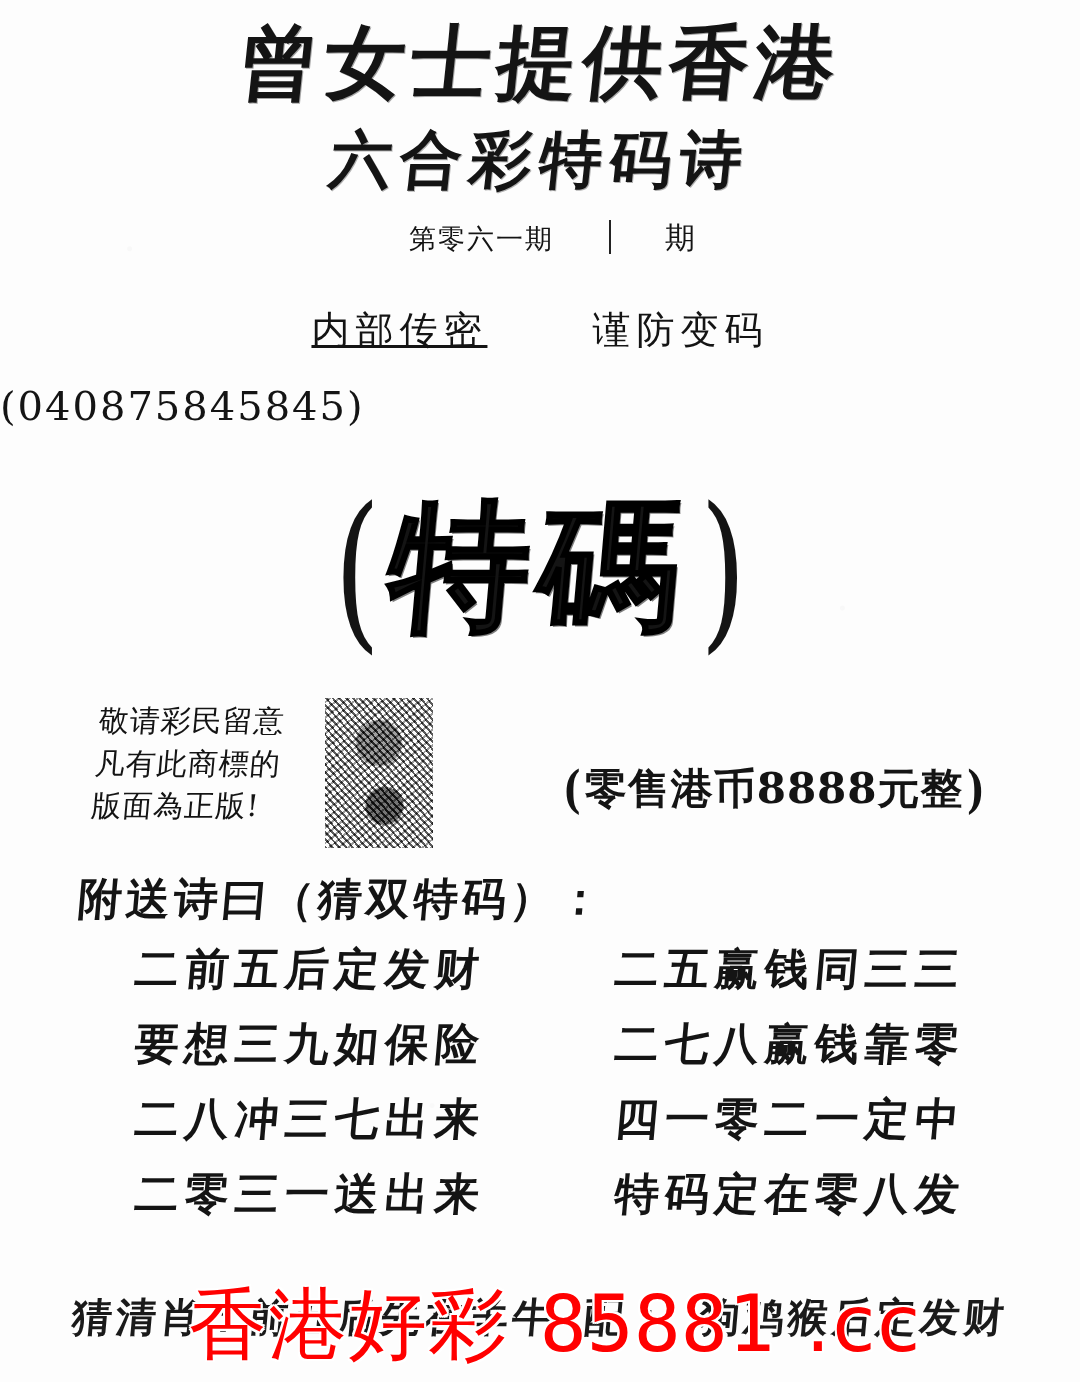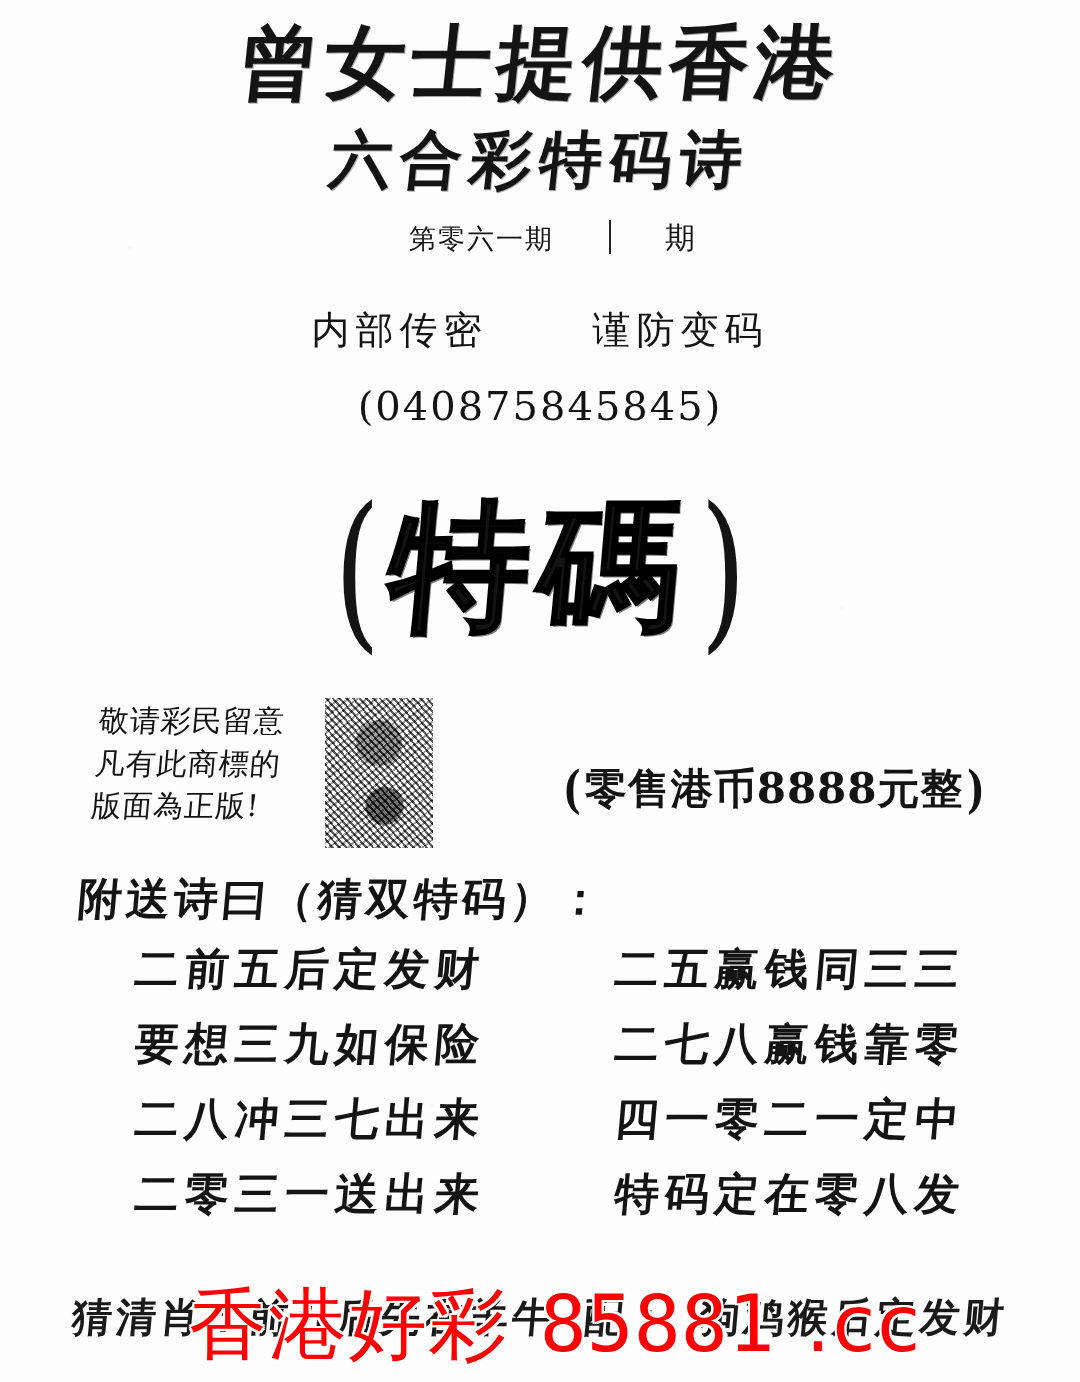--- a/index.html
+++ b/index.html
@@ -73,28 +73,28 @@
   }
 
   
   .sub-row {
     position: absolute;
     top: 305px; left: 0; right: 0;
     text-align: center;
     font-size: 38px;
     letter-spacing: 6px;
   }
-  .sub-row .left  { display: inline-block; margin-right: 87px; }
+  .sub-row .left  { display: inline-block; margin-right: 87px; text-decoration: underline; }
   .sub-row .right { display: inline-block; }
 
   
   .serial {
     position: absolute;
     top: 383px; left: 0; right: 0;
-    text-align: center;
+    text-align: left;
     font-size: 40px;
     letter-spacing: 2px;
     font-family: "DejaVu Serif", serif;
   }
 
   
   .tema-wrap {
     position: absolute;
     top: 485px; left: 0; right: 0;
     text-align: center;

